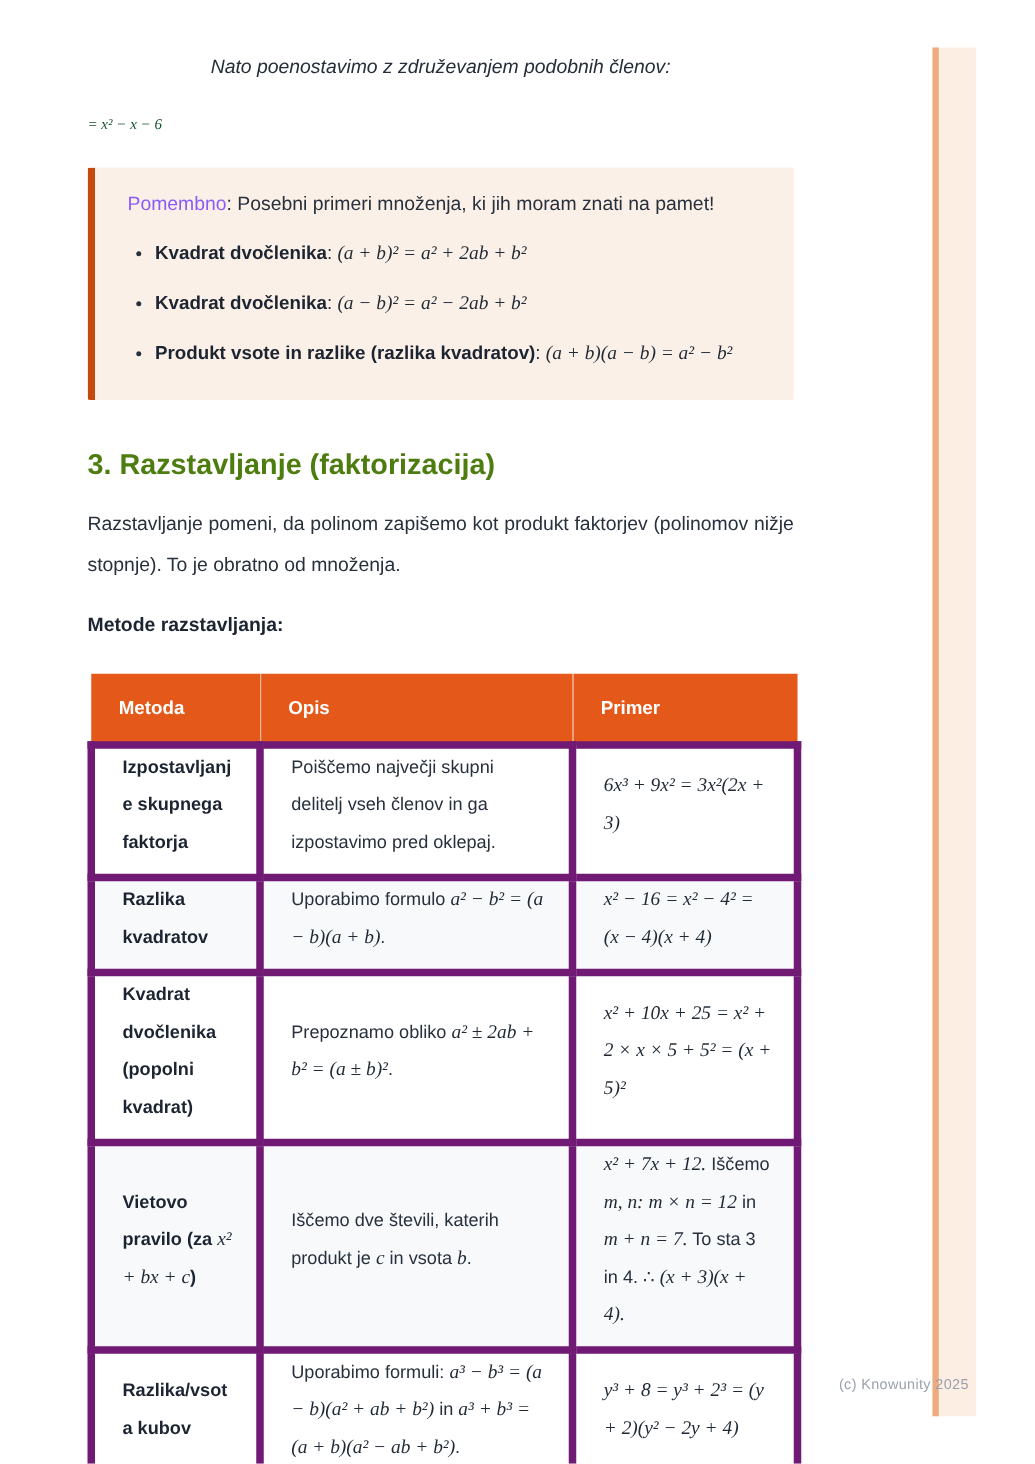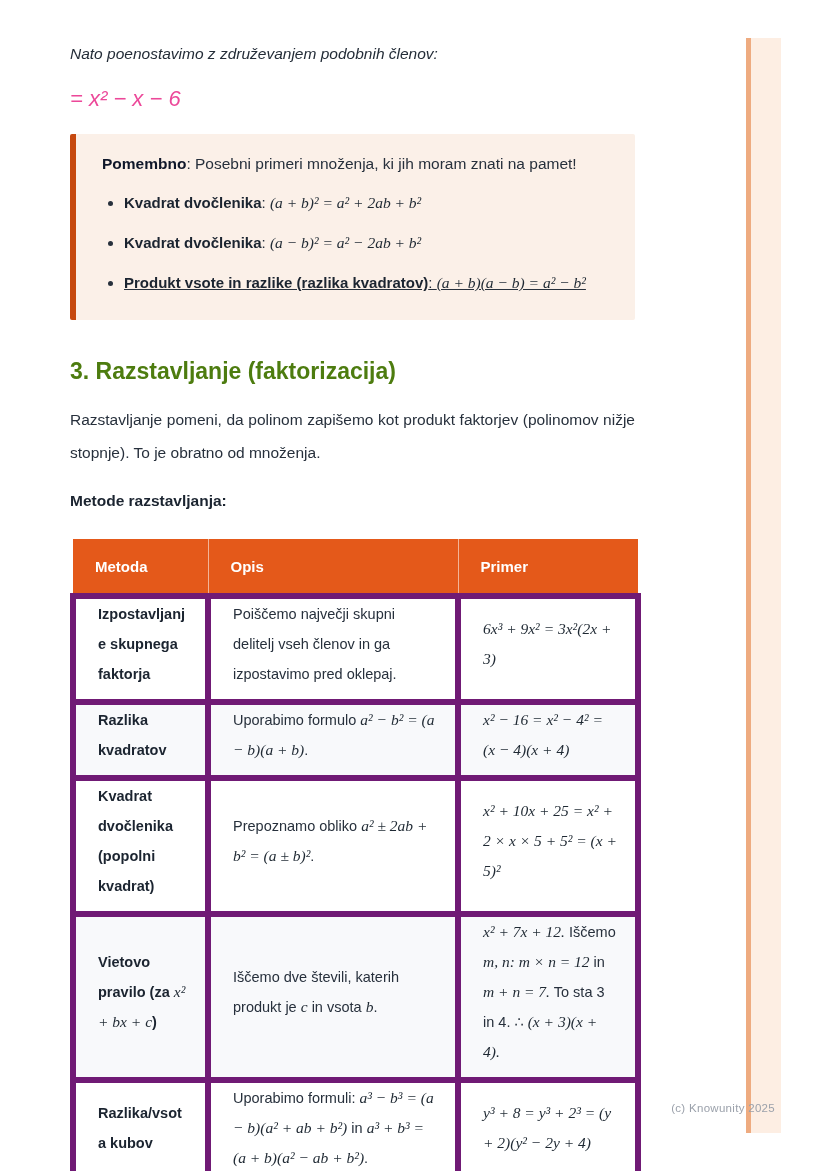--- a/index.html
+++ b/index.html
@@ -18,53 +18,54 @@
     top:0;
     width:565px;
     padding-top:44px;
   }
   .intro-italic{
     margin:0;
     font-style:italic;
     font-size:15.5px;
     line-height:20px;
     color:#242d38;
+    text-align:center;
   }
   .intro-math{
     margin:24px 0 0 0;
-    font-family:Liberation Sans, sans-serif;
+    font-family:Liberation Serif, serif;
     font-style:italic;
-    font-size:22px;
+    font-size:12px;
     line-height:22px;
-    color:#ec4899;
+    color:#14532d;
   }
   .callout{
     margin-top:24px;
     background:#fbf0e8;
     border-left:6px solid #c6490f;
     padding:20px 24px 22px 26px;
     border-radius:2px;
   }
   .callout-title{
     margin:0;
     font-size:15.5px;
     line-height:20px;
   }
-  .bold{font-weight:700;color:#0f172a;text-align:right;}
+  .bold{font-weight:400;color:#8b5cf6;text-align:right;}
   .callout-list{
     margin:14px 0 0 0;
     padding:0 0 0 22px;
     list-style:disc;
   }
   .callout-item{
     margin:0 0 10px 0;
     font-size:15px;
     line-height:30px;
   }
-  .callout-item:last-child{margin-bottom:0;text-decoration:underline;}
+  .callout-item:last-child{margin-bottom:0;}
   .seg-text{font-family:"Liberation Sans", sans-serif;}
   .seg-bold{font-weight:700;color:#1b2430;}
   .seg-math{
     font-family:"Liberation Serif", serif;
     font-style:italic;
     font-size:15.5px;
     color:#1f2933;
   }
   .section-heading{
     margin:36px 0 0 0;

